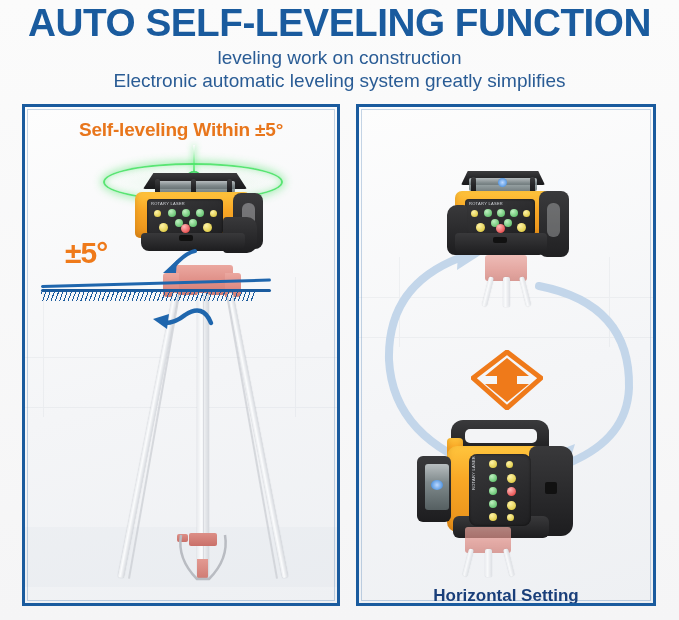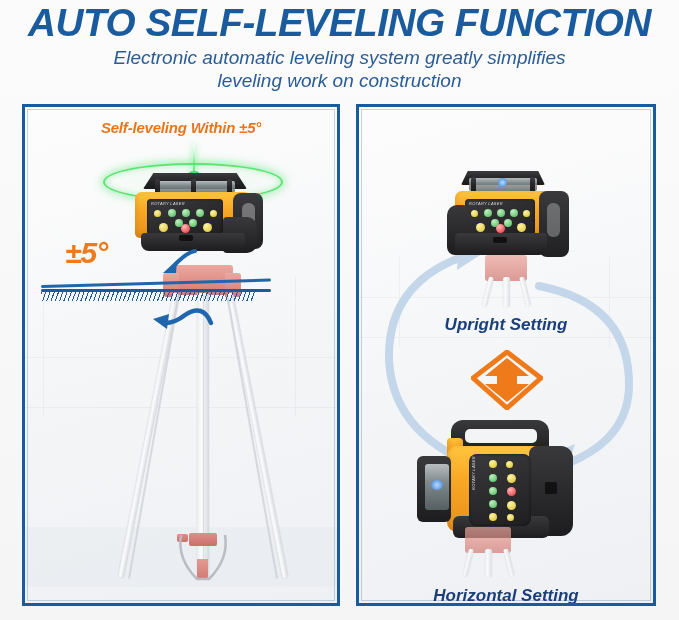--- a/index.html
+++ b/index.html
@@ -3,21 +3,21 @@
 <meta charset="utf-8">
 <style>
   html,body{margin:0;padding:0;}
   body{
     width:679px;height:620px;
     background:#f7f7f7;
     font-family:"Liberation Sans", sans-serif;
     overflow:hidden;
     position:relative;
   }
-  .page{position:relative;width:679px;height:620px;background:linear-gradient(180deg,#fbfbfb 0%,#f5f5f6 100%);font-style:italic;}
+  .page{position:relative;width:679px;height:620px;background:linear-gradient(180deg,#fbfbfb 0%,#f5f5f6 100%);}
 
   
   .header{position:absolute;left:0;top:0;width:679px;height:95px;text-align:center;}
   .main-title{
     margin:0;padding-top:2px;
     font-size:38px;line-height:42px;
     font-weight:bold;
     font-family:"Liberation Sans", sans-serif;
     color:#1a5b9e;
     letter-spacing:-0.5px;
@@ -45,21 +45,21 @@
     position:absolute;left:2px;top:2px;right:2px;bottom:2px;
     border:1px solid rgba(26,91,158,.25);
     pointer-events:none;
   }
   .panel-left{left:22px;width:318px;}
   .panel-right{left:356px;width:300px;}
 
   .panel-title{
     position:absolute;left:0;right:0;top:12px;
     text-align:center;
-    font-size:15px;font-weight:bold;
+    font-size:19px;font-weight:bold;
     color:#e8761c;
     letter-spacing:-0.2px;
   }
 
   
   .backdrop{position:absolute;left:0;top:0;width:100%;height:100%;opacity:.10;}
   .bd-band{position:absolute;background:#9aa6b4;}
 
   
   .device{position:absolute;}
@@ -179,22 +179,22 @@
   }
 </style>
 </head>
 <body>
 
 <div class="page">
 
   <div class="header">
     <h1 class="main-title">AUTO SELF-LEVELING FUNCTION</h1>
     <div class="subtitle">
+      <div>leveling work on construction</div>
       <div>Electronic automatic leveling system greatly simplifies</div>
-      <div>leveling work on construction</div>
     </div>
   </div>
 
   <div class="panels">
 
     <div class="panel panel-left">
       <div class="panel-inner-line"></div>
 
       <div class="backdrop">
         <div class="bd-band" style="left:0;top:250px;width:312px;height:1px;"></div>
@@ -334,21 +334,20 @@
         <div class="dev-guard" style="left:58px;top:72px;width:14px;height:6px;border-radius:2px;background:#111;"></div>
       </div>
 
       <div class="tripod" style="left:116px;top:148px;width:64px;height:52px;opacity:.75;">
         <div class="tri-head" style="left:10px;top:0;width:42px;height:26px;"></div>
         <div class="tri-leg" style="left:14px;top:22px;width:5px;height:30px;transform:rotate(14deg);"></div>
         <div class="tri-leg" style="left:44px;top:22px;width:5px;height:30px;transform:rotate(-14deg);"></div>
         <div class="tri-leg" style="left:28px;top:22px;width:7px;height:30px;"></div>
       </div>
 
-      <div class="caption" style="top:208px;">Upright Setting</div>
 
       <div class="updown" style="left:112px;top:243px;width:72px;height:60px;">
         <svg width="72" height="60" viewBox="0 0 72 60">
           <path d="M36 2 L70 28 L36 58 L2 28 Z" fill="none" stroke="#ef7a1a" stroke-width="5"></path>
           <path d="M36 8 L58 26 L46 26 L46 30 L26 30 L26 26 L14 26 Z" fill="#ef7a1a"></path>
           <path d="M36 52 L14 34 L26 34 L26 30 L46 30 L46 34 L58 34 Z" fill="#ef7a1a"></path>
         </svg>
       </div>
 
       <div class="device" style="left:58px;top:313px;width:180px;height:125px;">

